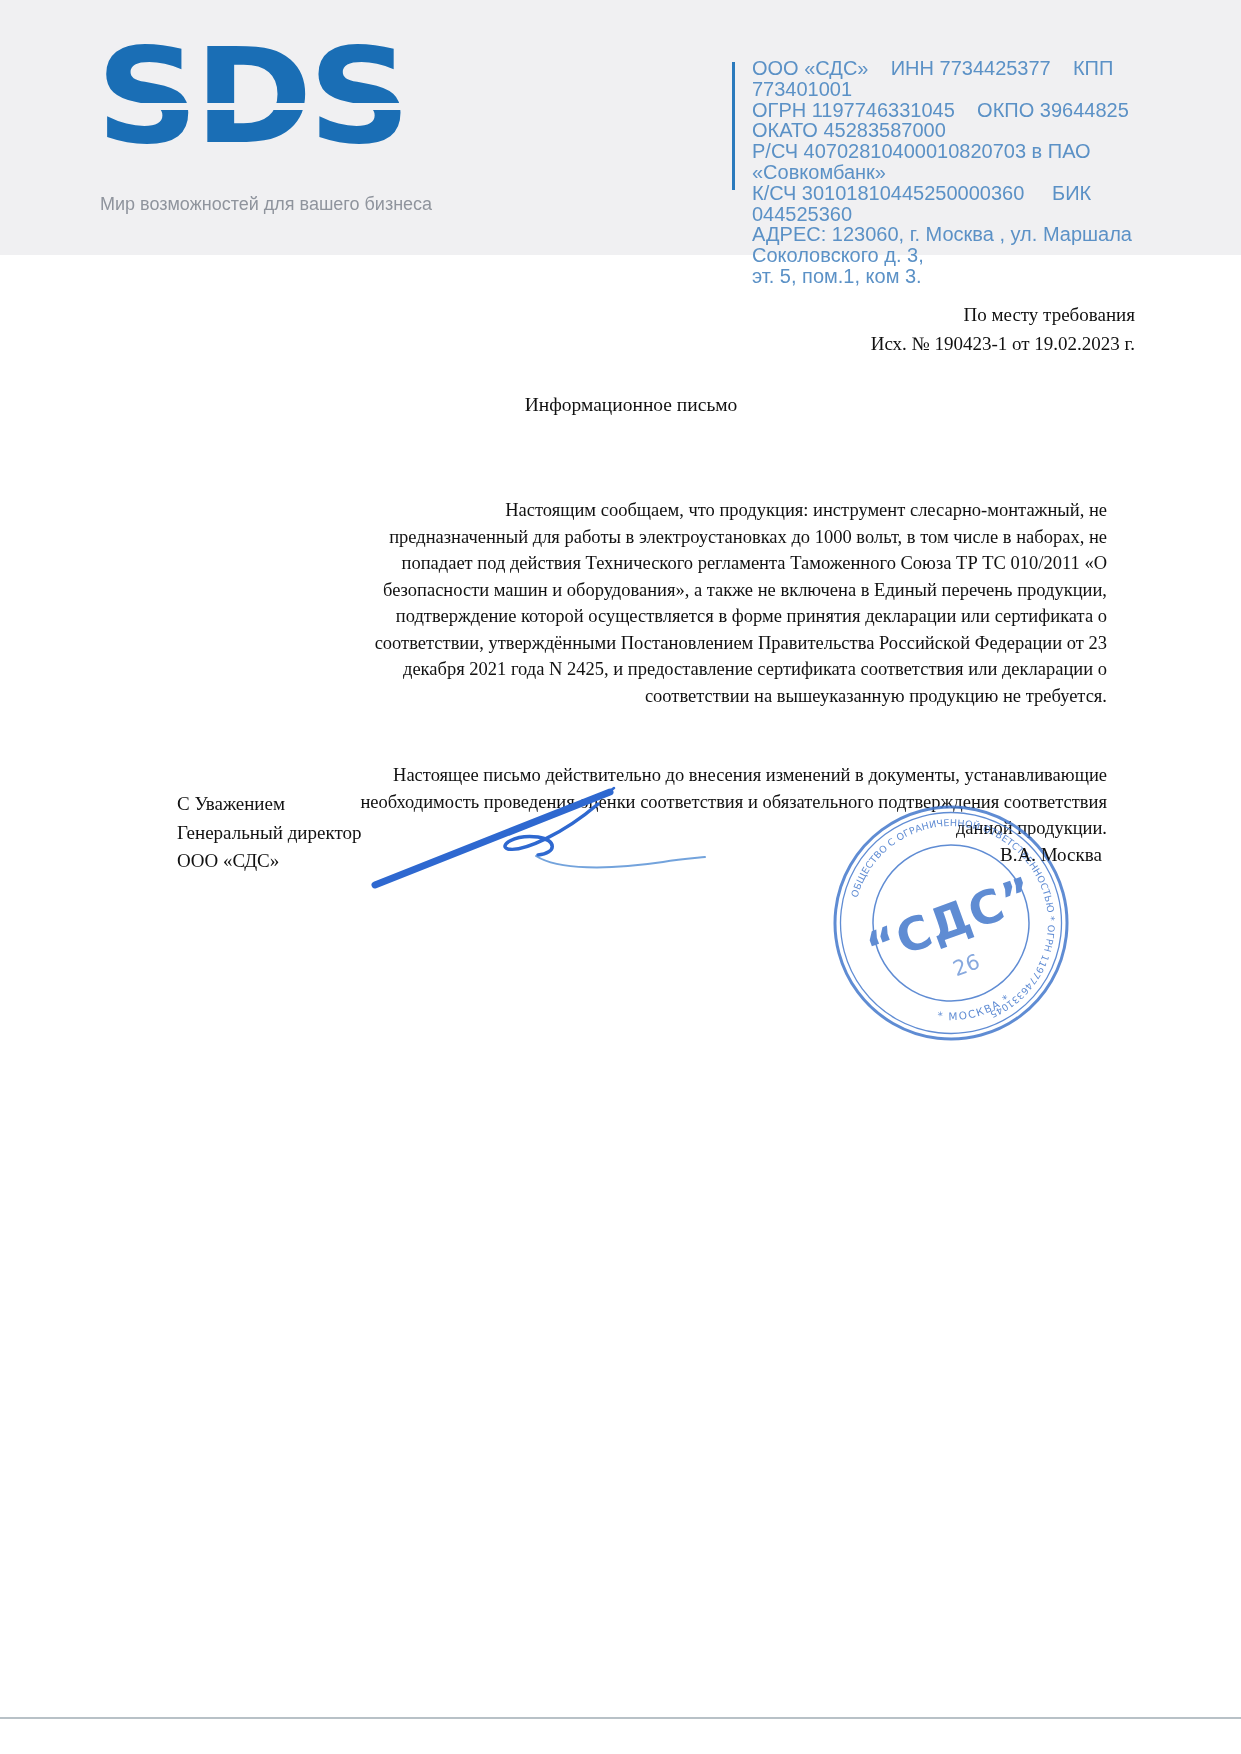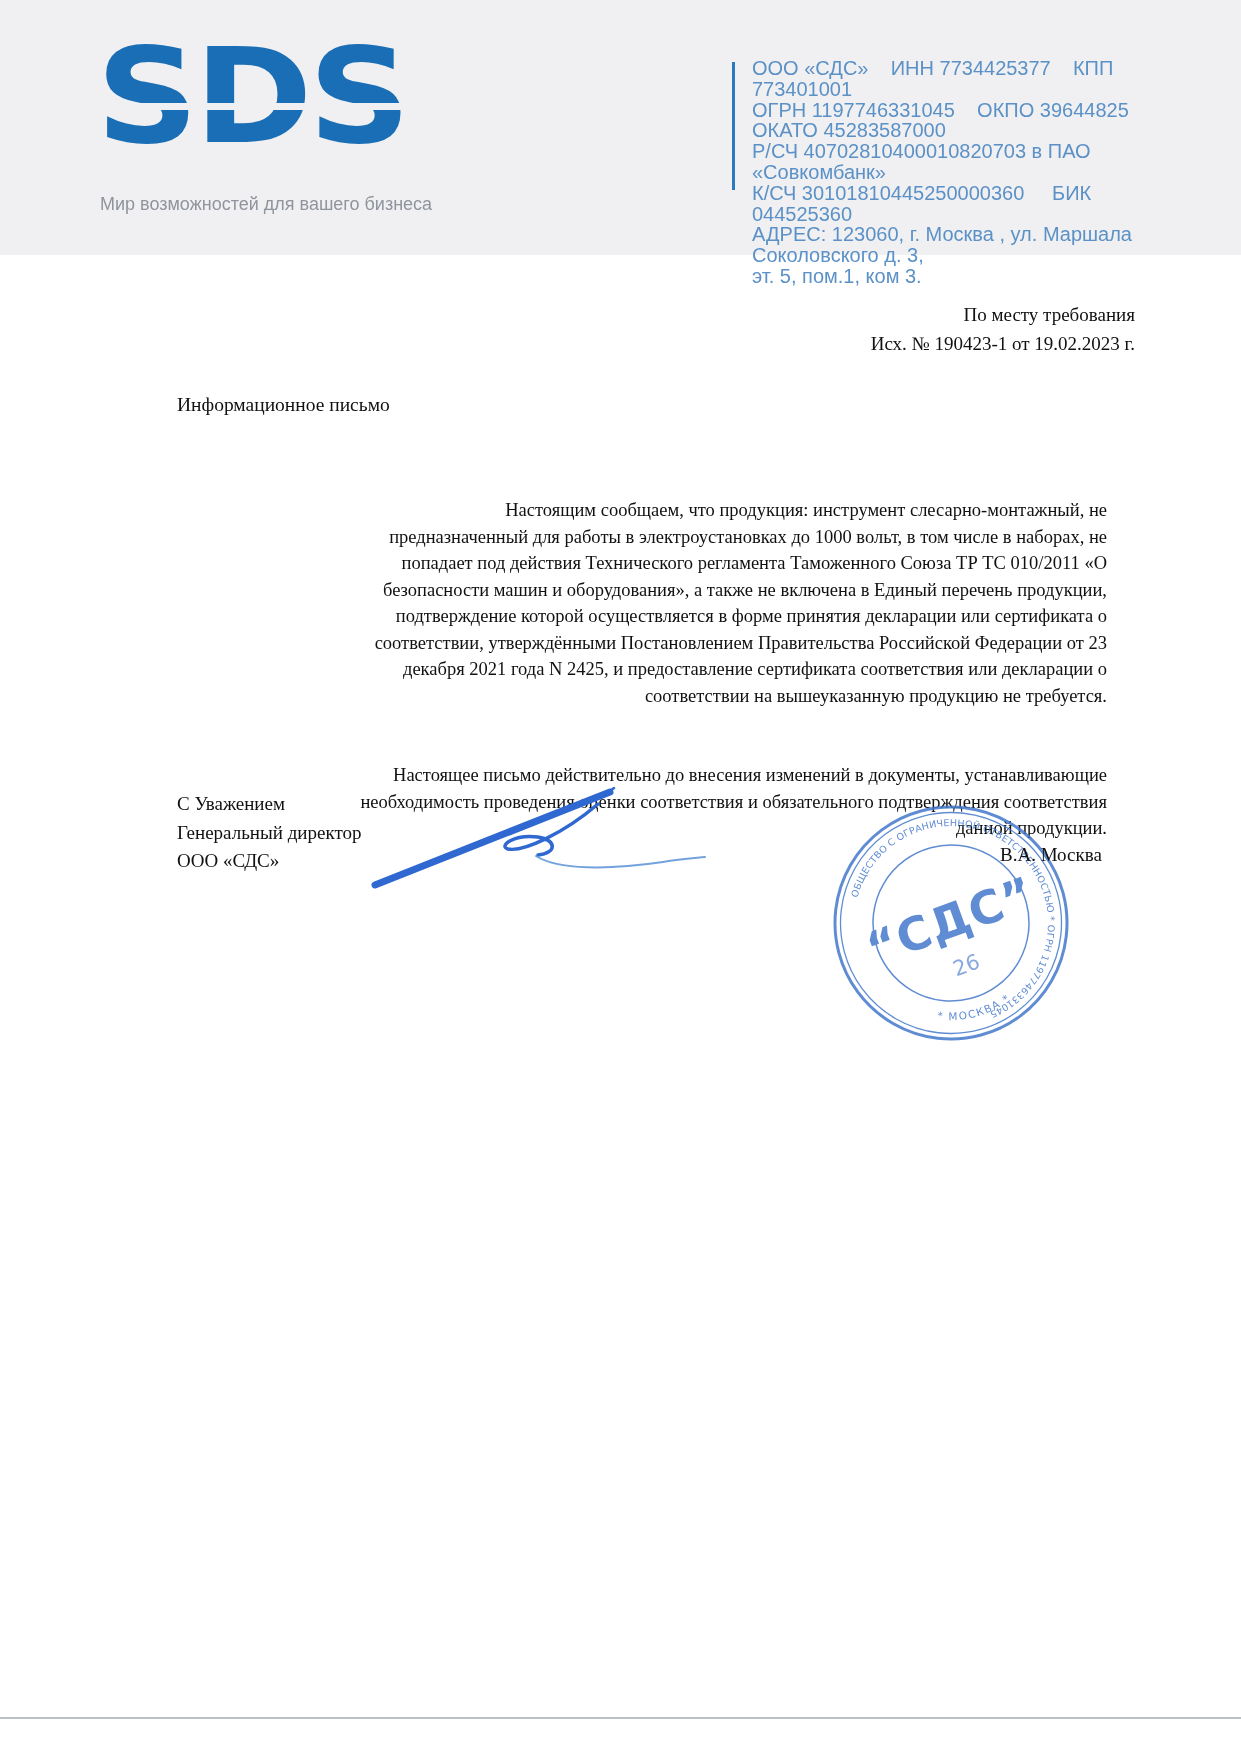--- a/index.html
+++ b/index.html
@@ -37,21 +37,21 @@
     font-family:"Liberation Sans", sans-serif;font-size:20px;line-height:20.8px;
     color:var(--blue-details);white-space:pre-wrap;
   }
   
   .reference{
     position:absolute;left:805px;top:300px;width:330px;text-align:right;
     font-size:19px;line-height:29px;
   }
   
   .letter-title{
-    position:absolute;left:177px;top:394px;width:908px;text-align:left;
+    position:absolute;left:177px;top:394px;width:908px;text-align:center;
     font-size:19.5px;
   }
   .body-text{
     position:absolute;left:177px;top:444px;width:930px;
     font-size:18.5px;line-height:26.5px;white-space:pre-wrap;text-align:right;
   }
   .para-indent{text-indent:72px;}
   .closing{
     position:absolute;left:177px;top:790px;width:320px;
     font-size:19px;line-height:28.5px;white-space:pre-wrap;

